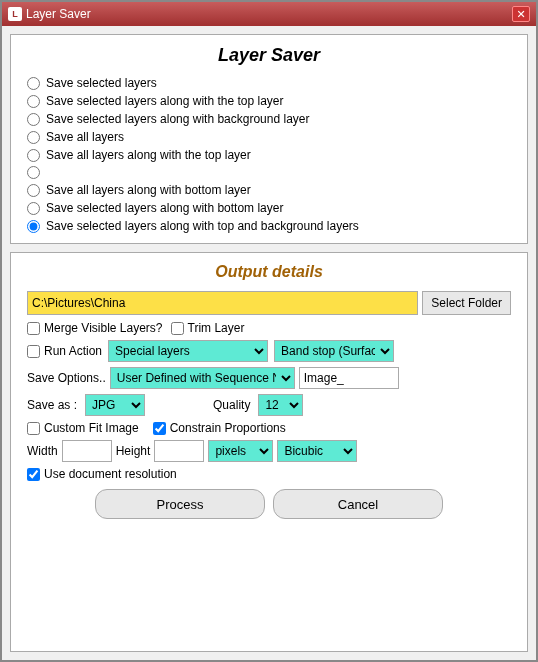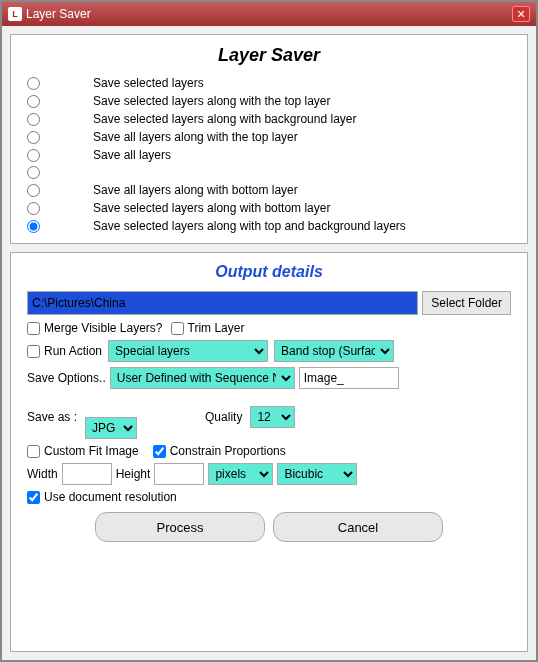--- a/index.html
+++ b/index.html
@@ -94,49 +94,48 @@
       gap: 6px;
     }
     .radio-item input[type="radio"] {
       margin: 0;
       cursor: pointer;
     }
     .radio-item label {
       font-size: 12px;
       color: #000;
       cursor: pointer;
-      margin-left: 47px;
     }
     
     .output-panel {
       background: white;
       border: 1px solid #aaa;
       padding: 10px 16px;
       flex: 1;
     }
     .output-panel-title {
       text-align: center;
       font-size: 16px;
       font-weight: bold;
       font-style: italic;
       margin-bottom: 10px;
-      color: #1d4ed8;
+      color: #a16207;
     }
     .folder-row {
       display: flex;
       gap: 4px;
       margin-bottom: 6px;
     }
     .folder-input {
       flex: 1;
       height: 24px;
       border: 1px solid #aaa;
       padding: 2px 4px;
       font-size: 12px;
-      background: #1d4ed8;
+      background: #fde047;
     }
     .folder-btn {
       height: 24px;
       padding: 0 8px;
       background: #e8e8e8;
       border: 1px solid #aaa;
       font-size: 12px;
       cursor: pointer;
     }
     .row {
@@ -160,21 +159,21 @@
     }
     select {
       height: 22px;
       border: 1px solid #aaa;
       background: #5eead4;
       font-size: 12px;
       padding: 0 2px;
     }
     .select-wide { width: 160px; }
     .select-medium { width: 120px; }
-    .select-small { width: 52px; margin-top: 23px; }
+    .select-small { width: 60px; }
     .select-tiny { width: 45px; }
     .text-input {
       height: 22px;
       border: 1px solid #aaa;
       padding: 2px 4px;
       font-size: 12px;
       background: white;
     }
     .text-input-medium { width: 120px; }
     .label-text {
@@ -266,26 +265,26 @@
         </div>
         <div class="radio-item">
           <input type="radio" name="layer_option" id="r2" style="">
           <label for="r2">Save selected layers along with the top layer</label>
         </div>
         <div class="radio-item">
           <input type="radio" name="layer_option" id="r3" style="">
           <label for="r3">Save selected layers along with background layer</label>
         </div>
         <div class="radio-item">
+          <input type="radio" name="layer_option" id="r4" style="">
+          <label for="r4">Save all layers</label>
+        </div>
+        <div class="radio-item">
           <input type="radio" name="layer_option" id="r5" style="">
           <label for="r5">Save all layers along with the top layer</label>
-        </div>
-        <div class="radio-item">
-          <input type="radio" name="layer_option" id="r4" style="">
-          <label for="r4">Save all layers</label>
         </div>
         <div class="radio-item">
           <input type="radio" name="layer_option" id="r6" style="">
         </div>
         <div class="radio-item">
           <input type="radio" name="layer_option" id="r7" style="">
           <label for="r7">Save all layers along with bottom layer</label>
         </div>
         <div class="radio-item">
           <input type="radio" name="layer_option" id="r8" style="">

